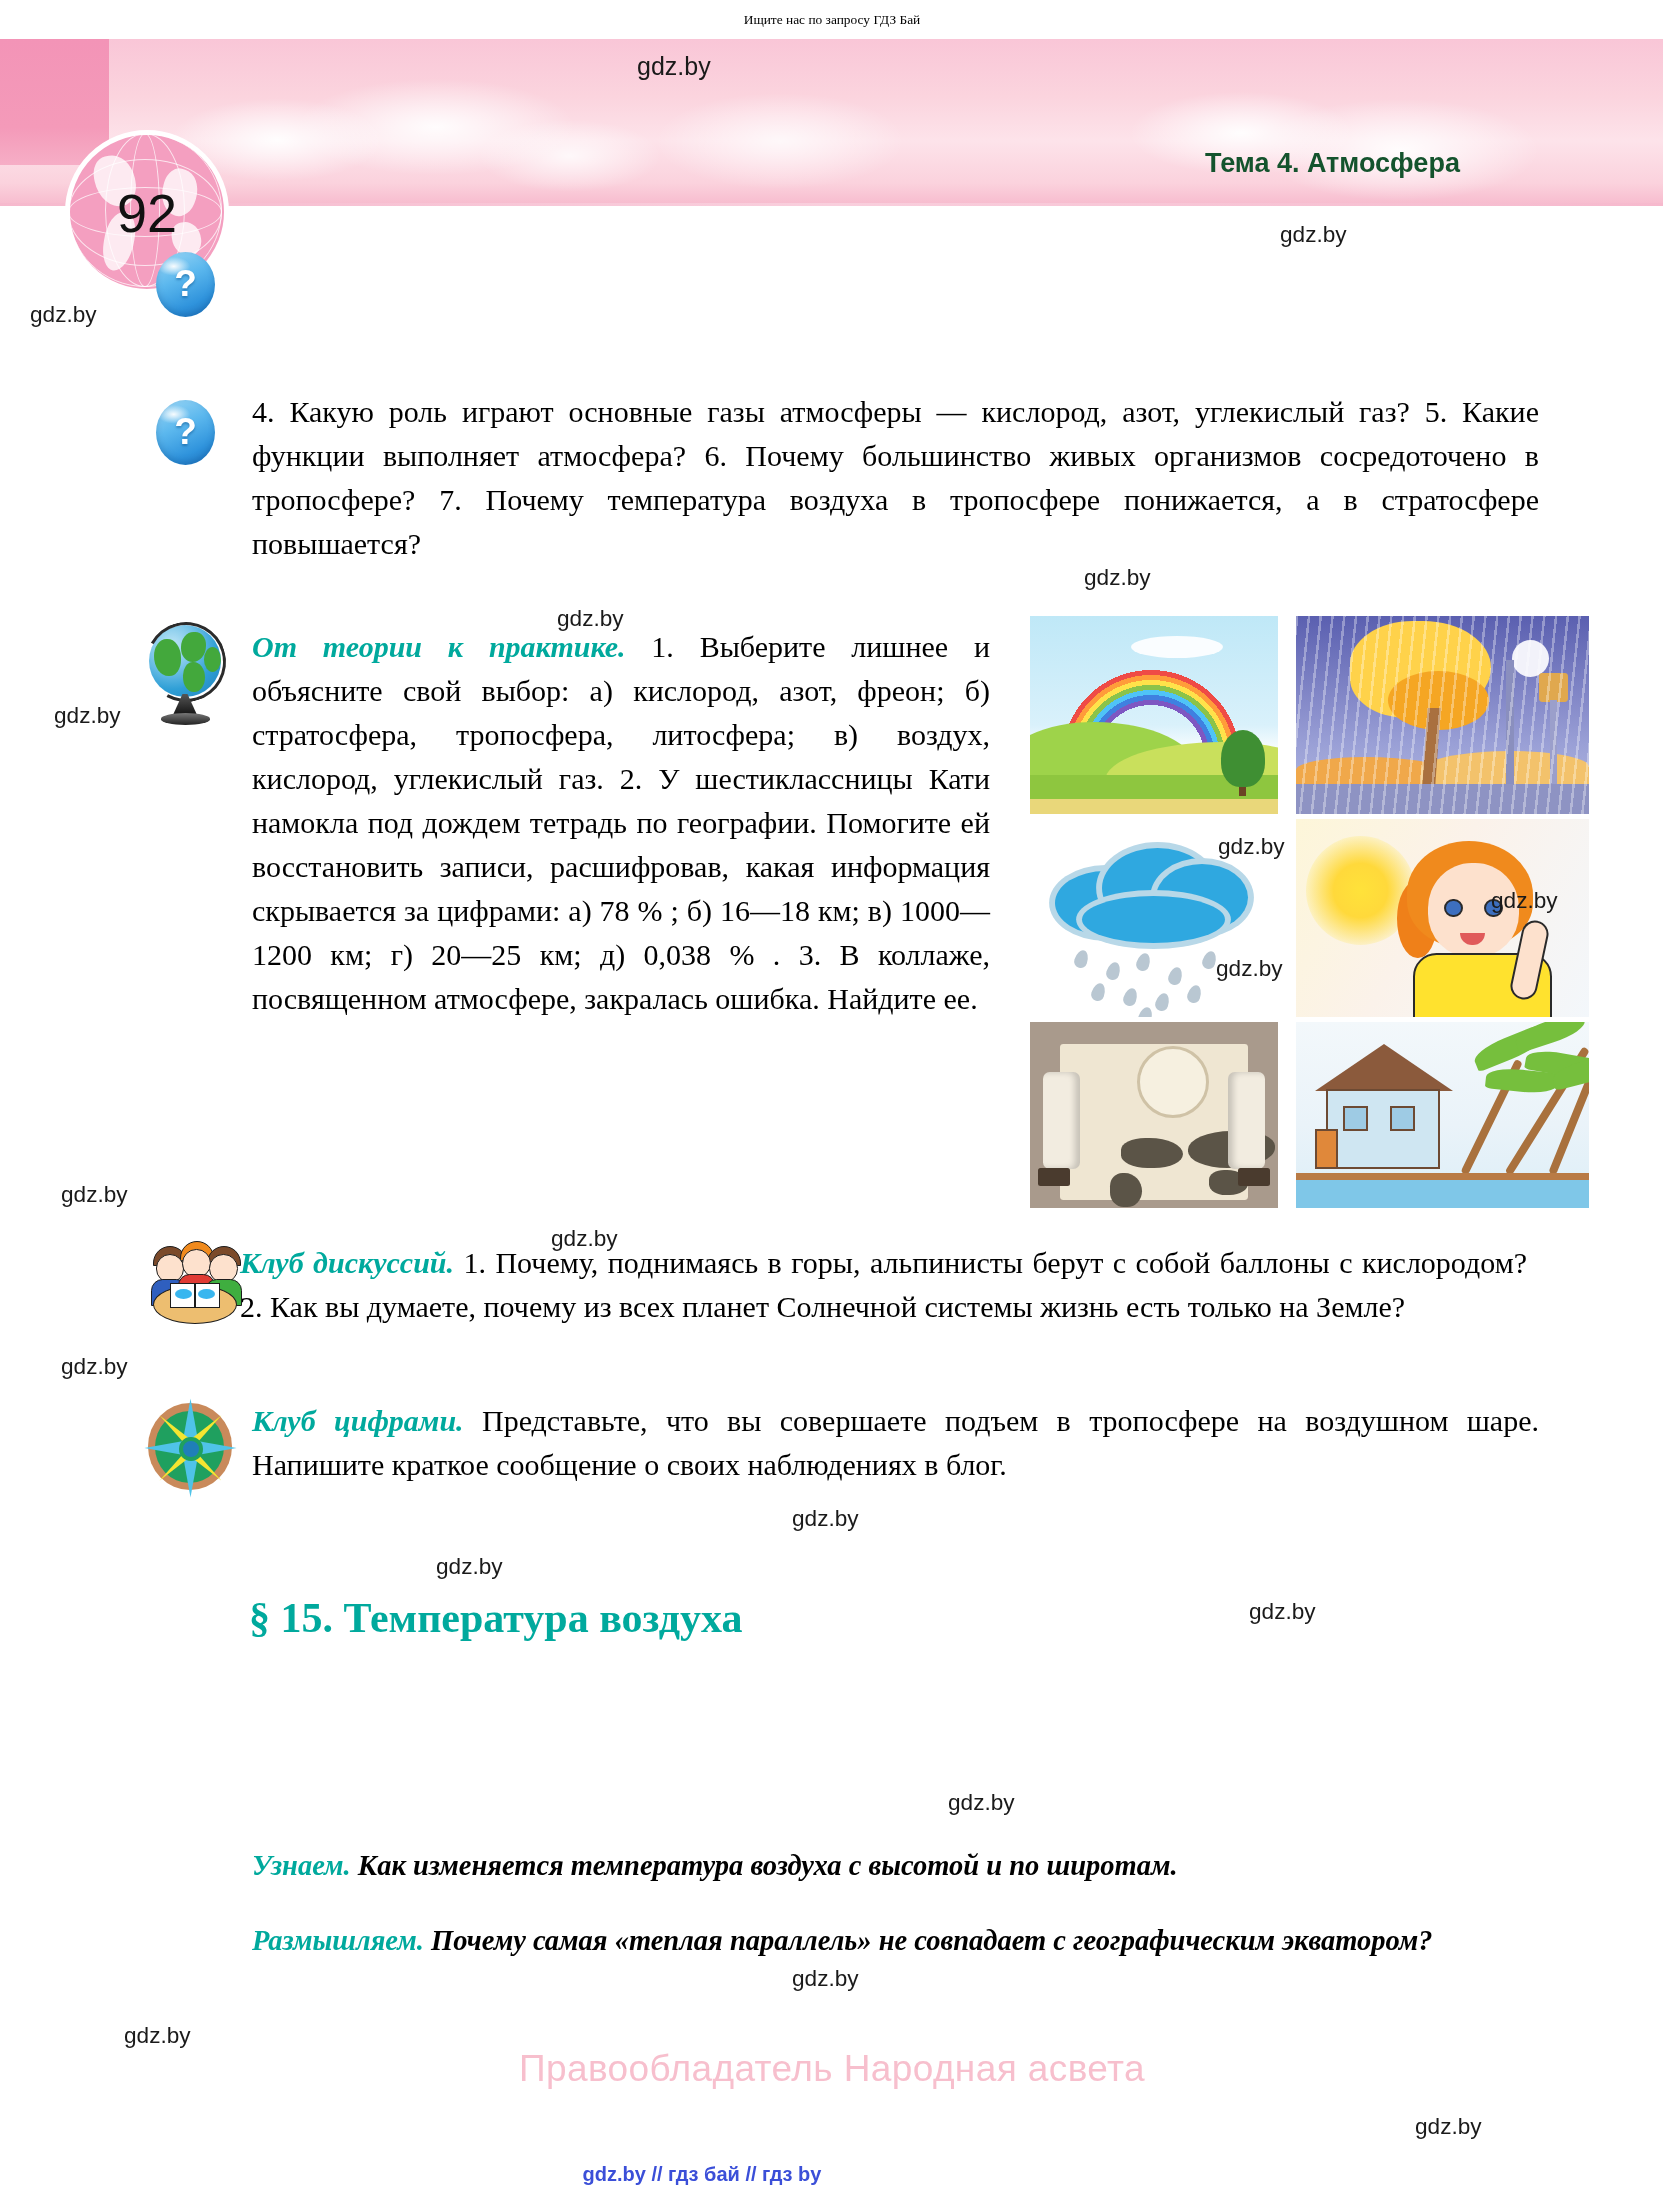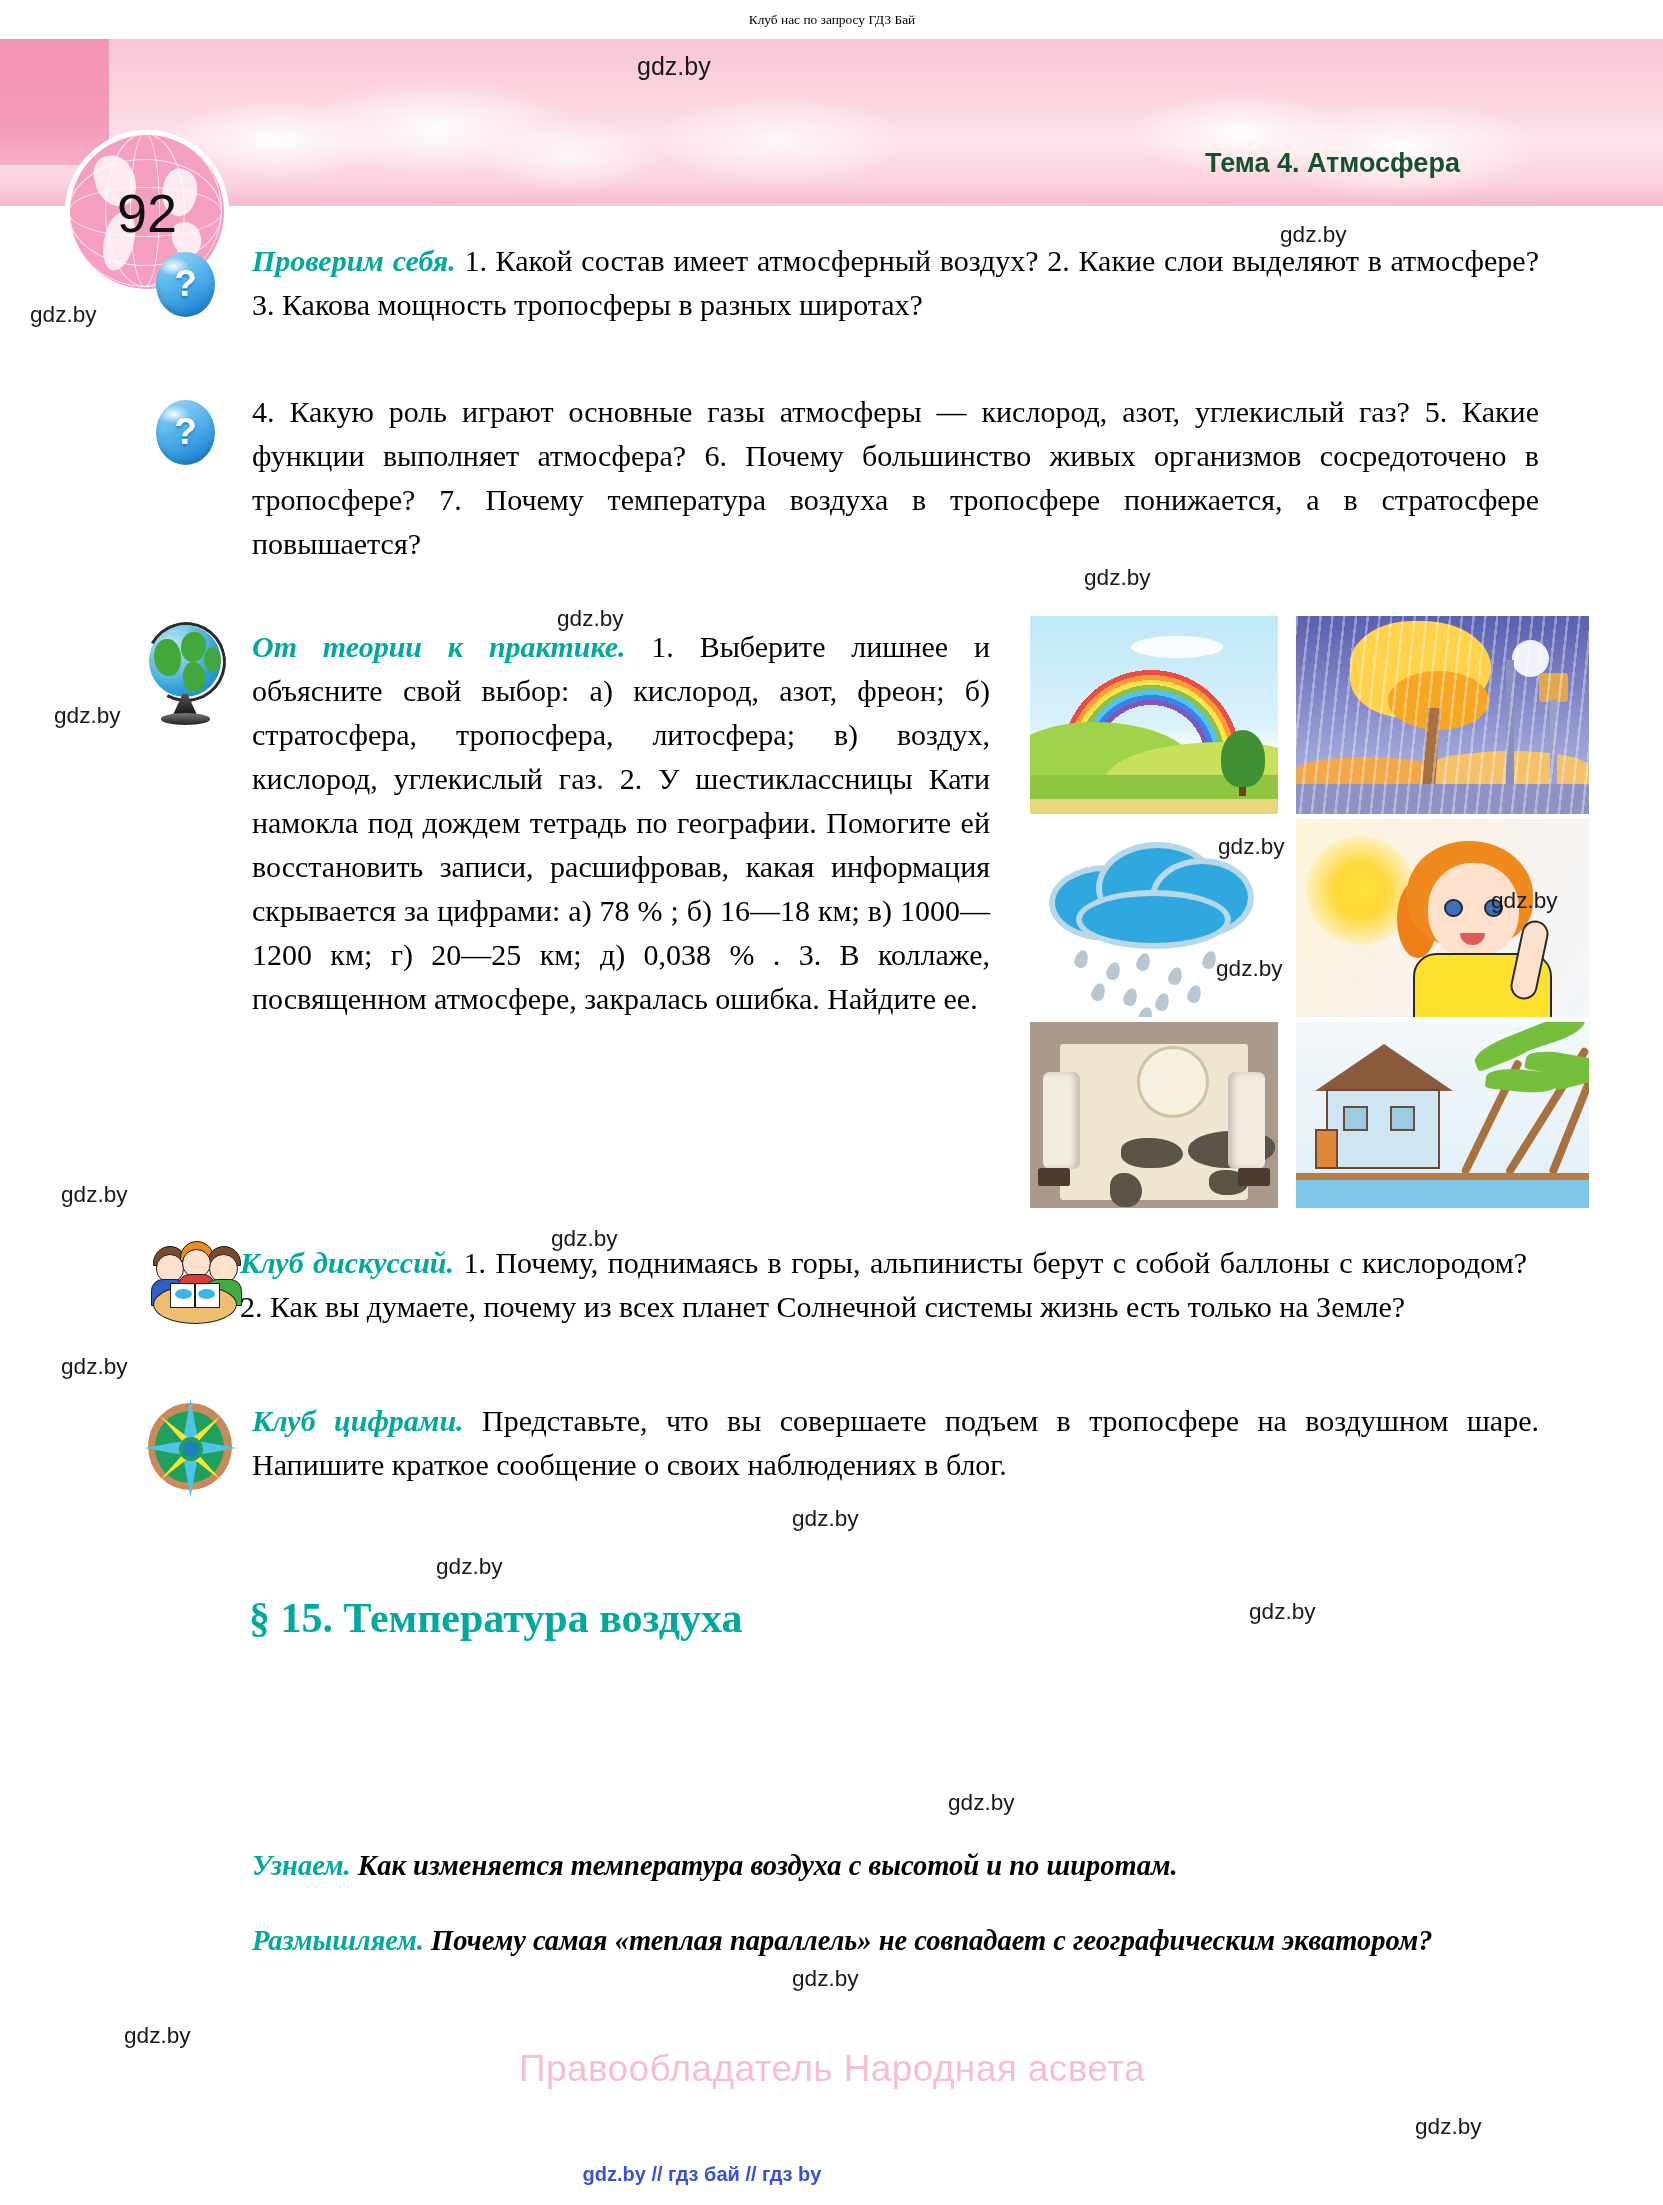--- a/index.html
+++ b/index.html
@@ -310,21 +310,21 @@
     position:absolute;
     font-family:"Liberation Sans","DejaVu Sans",sans-serif;
     font-size:22.6px; color:#1a1a1a; white-space:nowrap;
     pointer-events:none;
   }
 </style>
 </head>
 <body>
 
 <div class="top-banner">
-  <span>Клуб нас по запросу ГДЗ Бай</span>
+  <span>Ищите нас по запросу ГДЗ Бай</span>
 </div>
 
 <div class="header-strip"></div>
 <div class="header-tab"></div>
 <div class="header-rule"></div>
 <div class="header-title">Тема 4. Атмосфера</div>
 
 <div class="page-badge">
   <div class="meridian m1"></div>
   <div class="meridian m2"></div>
@@ -337,23 +337,20 @@
   <div class="cont c4"></div>
   <div class="page-number">92</div>
 </div>
 
 <div class="content">
 
   <div class="icon-slot" style="left:156px; top:252px;">
     <div class="qmark">
         <span>?</span>
       </div>
-  </div>
-  <div class="block para" style="left:252px; top:239px; width:1287px;">
-    <span class="lead">Проверим себя.</span><span> 1. Какой состав имеет атмосферный воздух? 2. Какие слои выделяют в атмосфере? 3. Какова мощность тропосферы в разных широтах?</span>
   </div>
 
   <div class="icon-slot" style="left:156px; top:400px;">
     <div class="qmark">
         <span>?</span>
       </div>
   </div>
   <div class="block para" style="left:252px; top:390px; width:1287px;">4. Какую роль играют основные газы атмосферы  — кислород, азот, углекислый газ? 5. Какие функции выполняет атмосфера? 6. Почему большинство живых организмов сосредоточено в тропосфере? 7. Почему температура воздуха в тропосфере понижается, а в стратосфере повышается?</div>
 
   <div class="icon-slot" style="left:144px; top:622px;">

